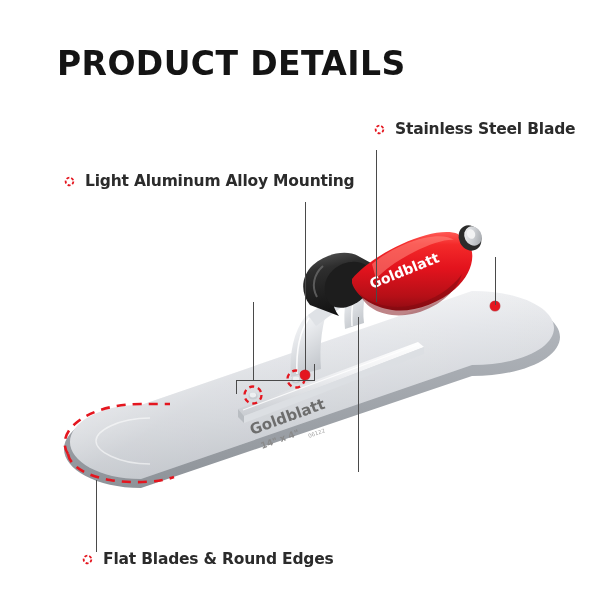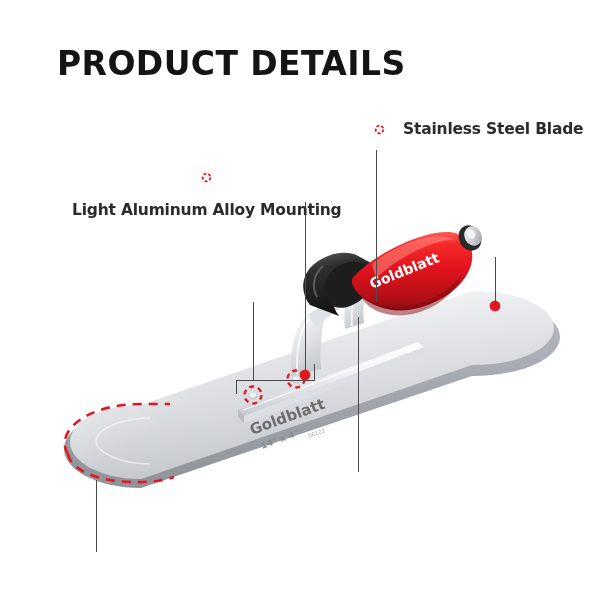--- a/index.html
+++ b/index.html
@@ -28,21 +28,21 @@
     letter-spacing: 0.4px;
     color: #141414;
     font-family: "DejaVu Sans", "Liberation Sans", sans-serif;
     white-space: nowrap;
   }
   
   .callout {
     position: absolute;
     display: flex;
     align-items: center;
-    gap: 18px;
+    gap: 10px;
     white-space: nowrap;
   }
   .callout .label {
     font-size: 15.5px;
     font-weight: bold;
     color: #2b2b2b;
     font-family: "DejaVu Sans", "Liberation Sans", sans-serif;
     letter-spacing: -0.2px;
   }
   .bullet {
@@ -283,23 +283,29 @@
 
   <div class="leader vline" style="left:96px; top:463px; height:72px;"></div>
 
   <div class="callout" style="left:374px; top:103px;">
     <svg class="bullet" viewBox="0 0 12 12">
       <circle cx="6" cy="6" r="4.2" fill="none" stroke="#e4161f" stroke-width="2" stroke-dasharray="3.2 2.1"></circle>
     </svg>
     <span class="label">Stainless Steel Blade</span>
   </div>
 
-  <div class="callout" style="left:72px; top:155px;flex-direction:column;">
+  <div class="callout" style="left:64px; top:155px;">
     <svg class="bullet" viewBox="0 0 12 12">
       <circle cx="6" cy="6" r="4.2" fill="none" stroke="#e4161f" stroke-width="2" stroke-dasharray="3.2 2.1"></circle>
     </svg>
     <span class="label">Light Aluminum Alloy Mounting</span>
   </div>
 
 
 
+  <div class="callout" style="left:82px; top:533px;">
+    <svg class="bullet" viewBox="0 0 12 12">
+      <circle cx="6" cy="6" r="4.2" fill="none" stroke="#e4161f" stroke-width="2" stroke-dasharray="3.2 2.1"></circle>
+    </svg>
+    <span class="label">Flat Blades &amp; Round Edges</span>
+  </div>
 
 </div>
 
 </body></html>

